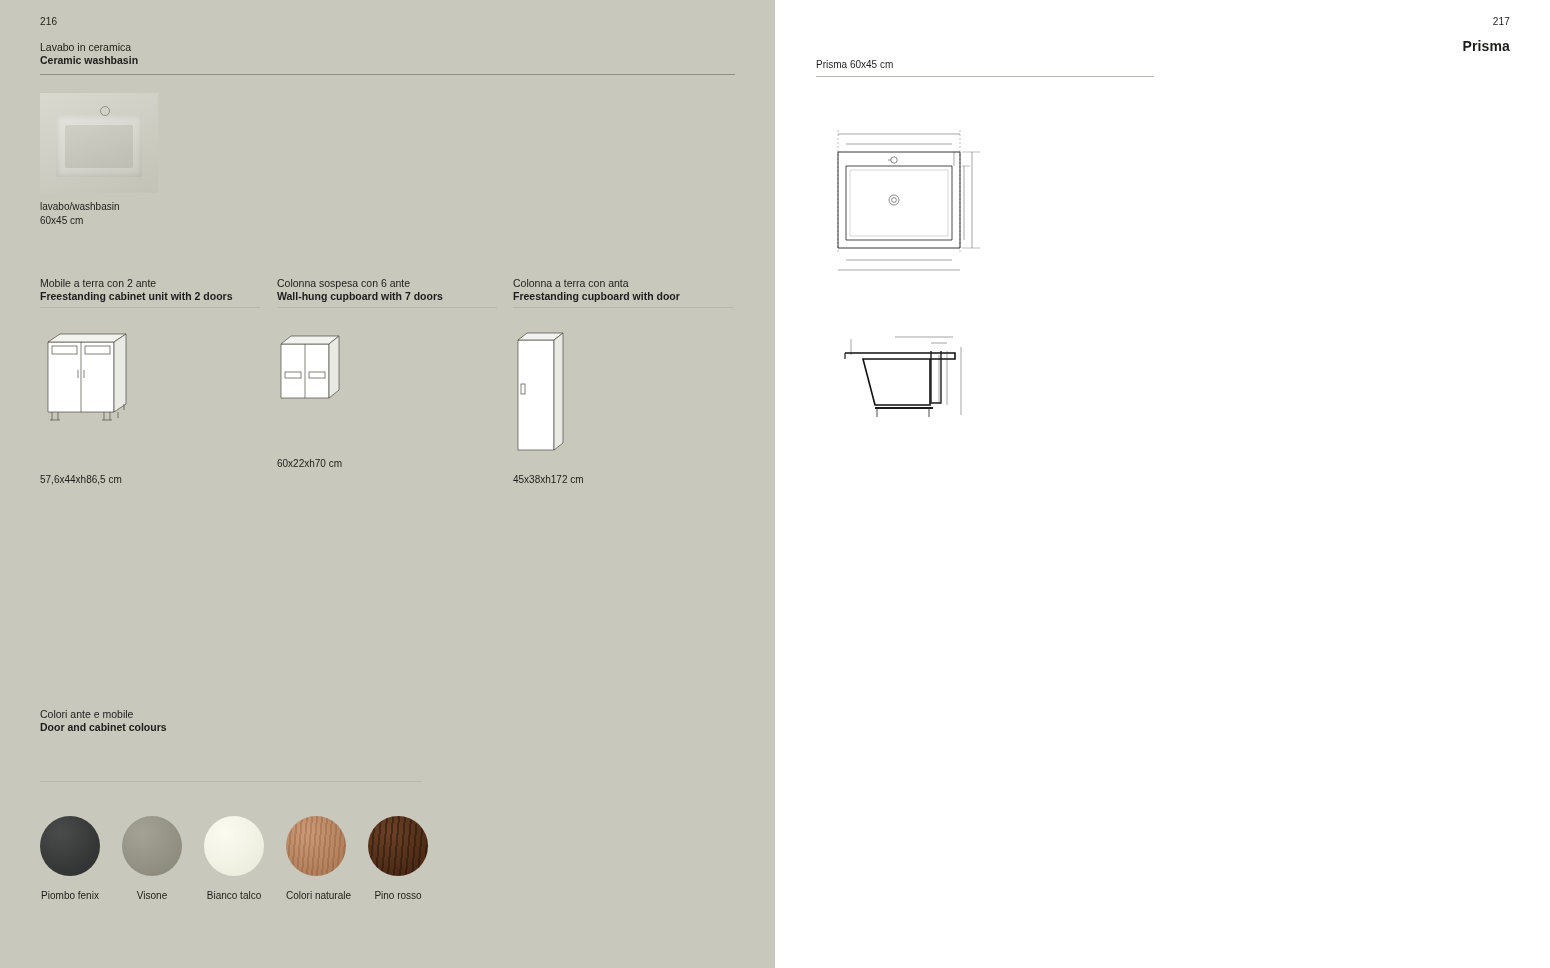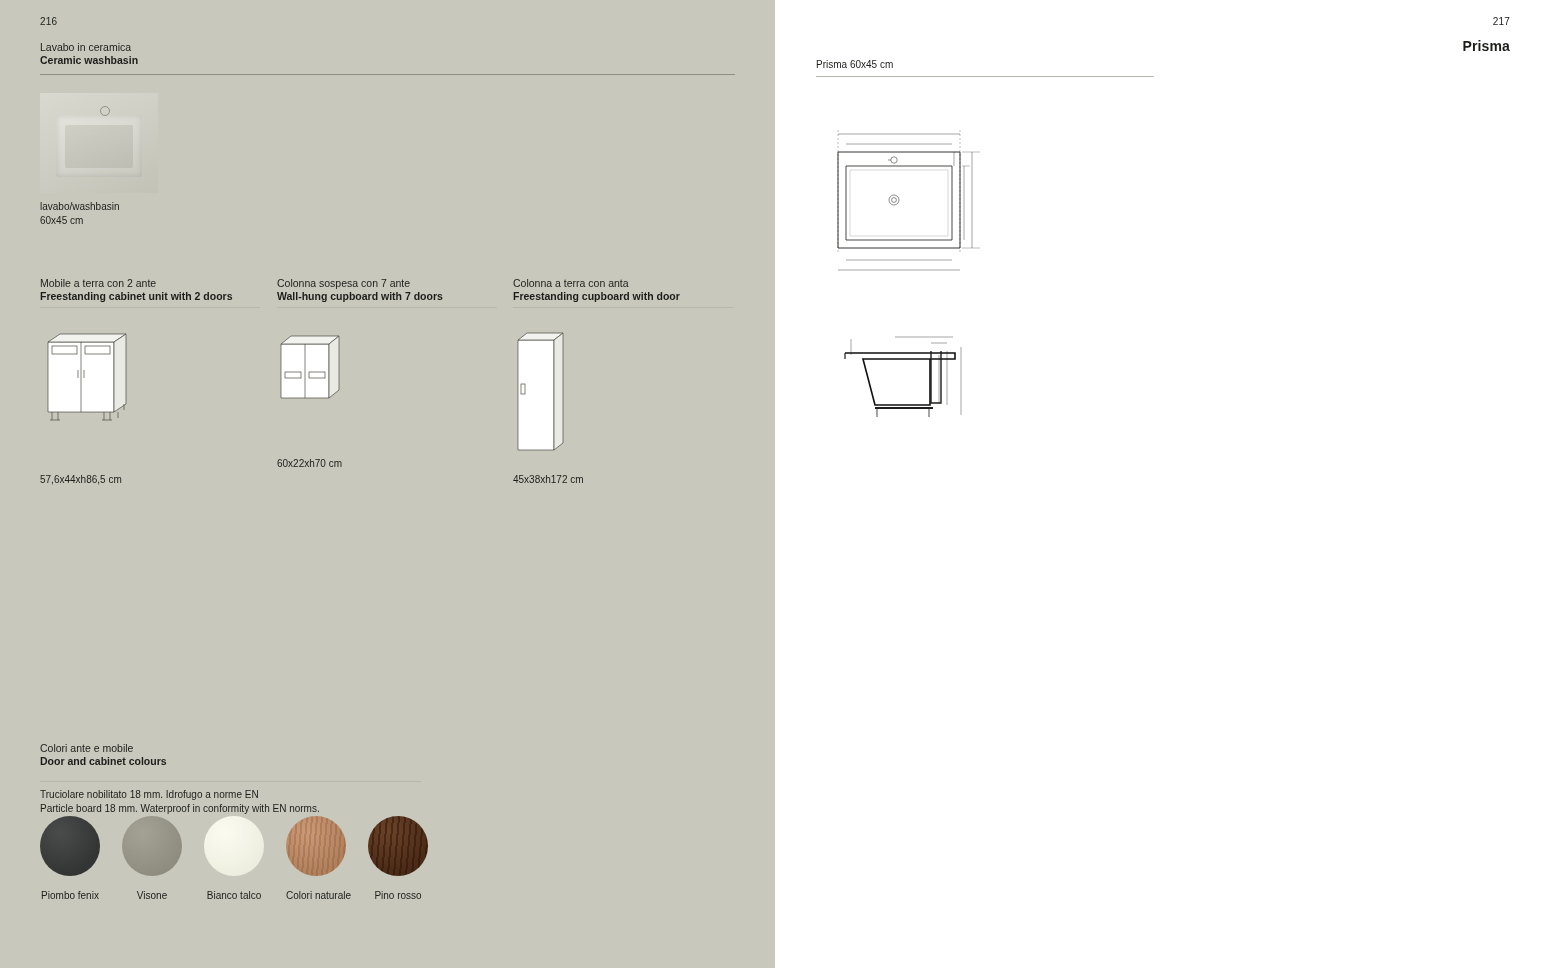--- a/index.html
+++ b/index.html
@@ -138,21 +138,21 @@
           <line x1="44" y1="40" x2="44" y2="48"></line>
           <path d="M12 82 L12 90 M18 82 L18 90 M64 82 L64 90 M70 82 L70 90"></path>
           <path d="M10 90 L20 90 M62 90 L72 90"></path>
           <path d="M78 82 L78 88 M84 74 L84 80"></path>
         </g>
       </svg>
     </div>
     <div class="cap" style="left:40px;top:473px;">57,6x44xh86,5 cm</div>
 
     <div class="sec-title" style="left:277px;top:277px;">
-      <div class="it">Colonna sospesa con 7 ante</div>
+      <div class="it">Colonna sospesa con 6 ante</div>
       <div class="en">Wall-hung cupboard with 7 doors</div>
     </div>
     <div class="rule light" style="left:277px;top:307px;width:220px;"></div>
     <div class="draw" style="left:277px;top:330px;">
       <svg width="120" height="100" viewBox="0 0 120 100">
         <g fill="none" stroke="#4a4a44" stroke-width="0.7">
           <path d="M4 14 L4 68 L52 68 L52 14 Z" fill="#ffffff"></path>
           <path d="M4 14 L14 6 L62 6 L52 14 Z" fill="#f2f2ee"></path>
           <path d="M52 14 L62 6 L62 60 L52 68 Z" fill="#eaeae5"></path>
           <line x1="28" y1="14" x2="28" y2="68"></line>
@@ -173,29 +173,25 @@
         <g fill="none" stroke="#4a4a44" stroke-width="0.7">
           <path d="M13 14 L13 124 L49 124 L49 14 Z" fill="#ffffff"></path>
           <path d="M13 14 L22 7 L58 7 L49 14 Z" fill="#f2f2ee"></path>
           <path d="M49 14 L58 7 L58 117 L49 124 Z" fill="#eaeae5"></path>
           <rect x="16" y="58" width="4" height="10"></rect>
         </g>
       </svg>
     </div>
     <div class="cap" style="left:513px;top:473px;">45x38xh172 cm</div>
 
-    <div class="sec-title" style="left:40px;top:742px;">
+    <div class="sec-title" style="left:40px;top:708px;">
       <div class="it">Colori ante e mobile</div>
       <div class="en">Door and cabinet colours</div>
     </div>
     <div class="rule light" style="left:40px;top:781px;width:381px;"></div>
-    <div class="cap" style="left:40px;top:788px;">
-      <div>Truciolare nobilitato 18 mm. Idrofugo a norme EN</div>
-      <div>Particle board 18 mm. Waterproof in conformity with EN norms.</div>
-    </div>
 
     <div class="swatches">
       <div class="sw-wrap">
         <span class="sw sw0"></span>
         <span class="sw-label">Piombo fenix</span>
       </div>
       <div class="sw-wrap">
         <span class="sw sw1"></span>
         <span class="sw-label">Visone</span>
       </div>

